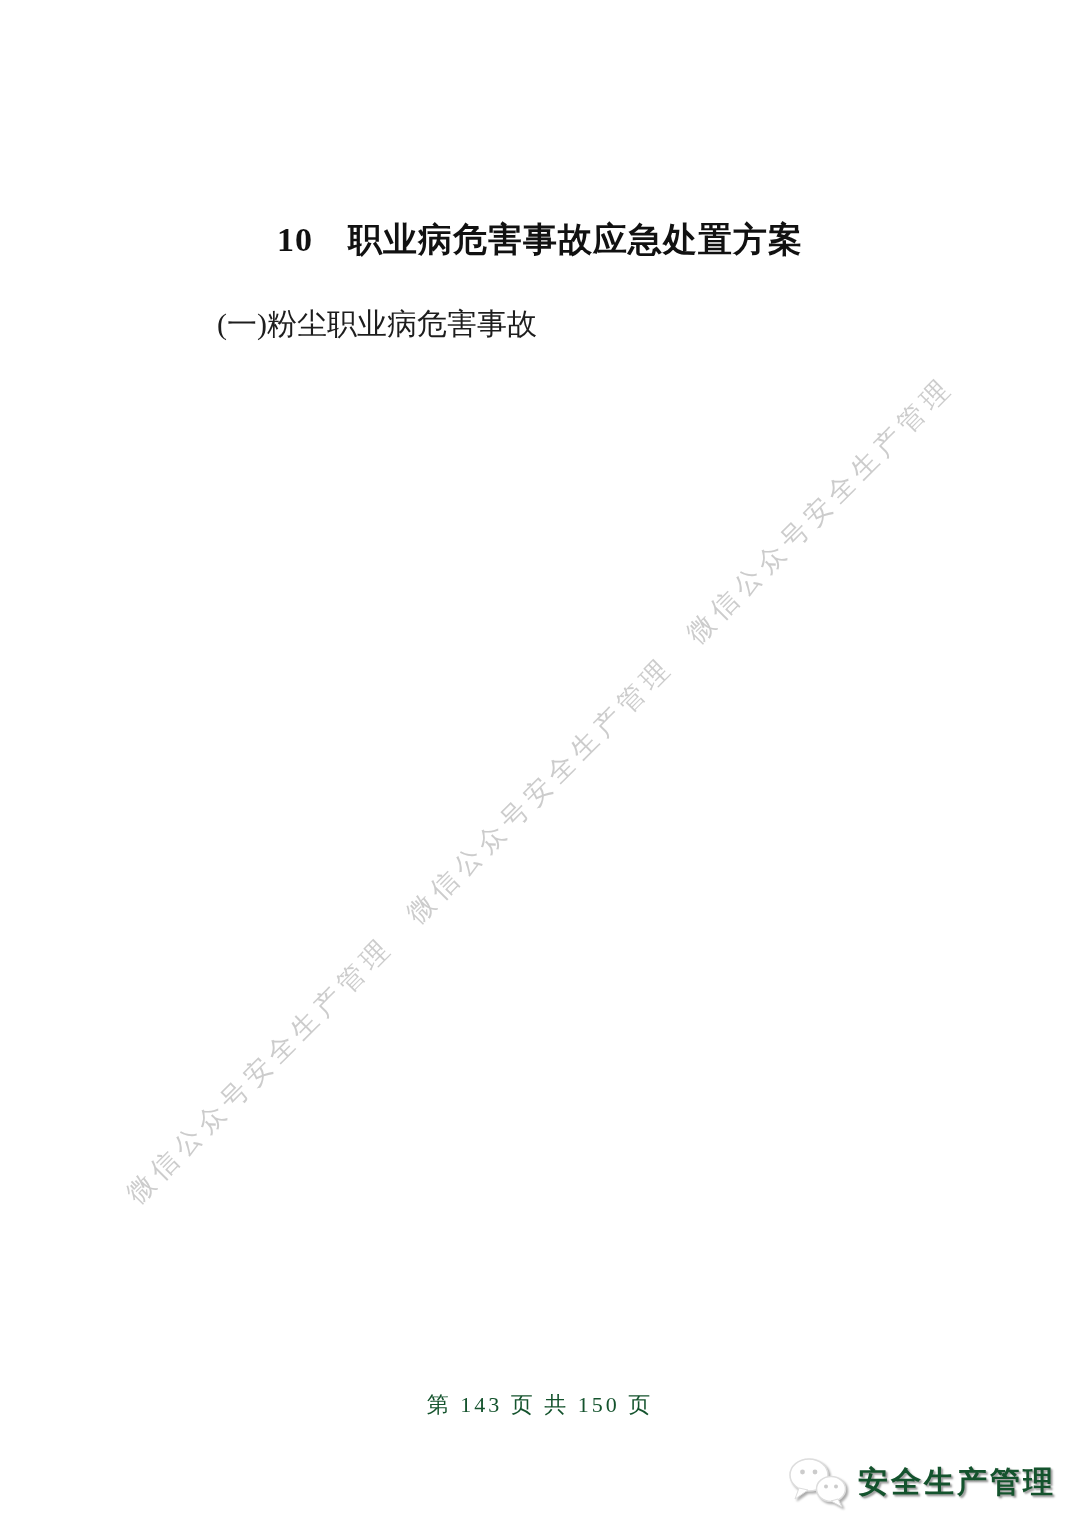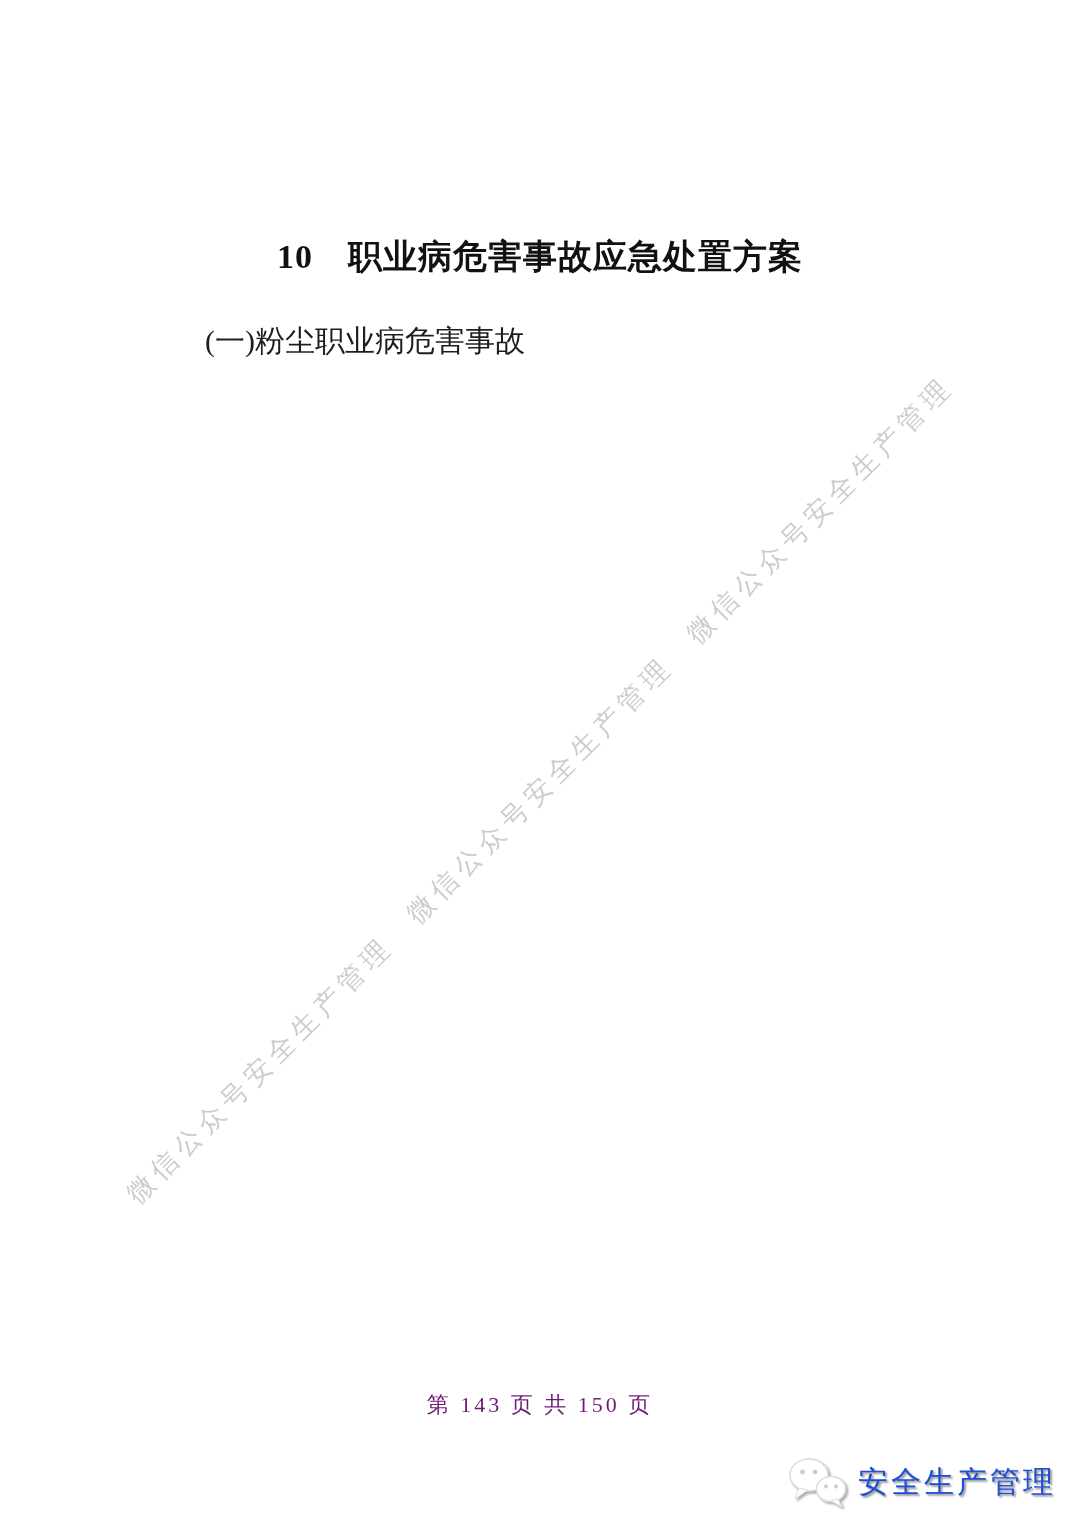--- a/index.html
+++ b/index.html
@@ -42,63 +42,63 @@
     top: 216px;
     z-index: 2;
     font-size: 30px;
     line-height: 56px;
     color: #1d1d1d;
   }
   .doc-title {
     font-size: 34px;
     font-weight: bold;
     text-align: center;
-    margin: 17px 0 32px 0;
+    margin: 0 0 32px 0;
     line-height: 48px;
     letter-spacing: 1px;
     color: #111111;
   }
   .doc p {
-    margin: 0;
+    margin: 12px;
     text-indent: 2em;
     text-align: justify;
     text-align-last: left;
     word-break: break-all;
   }
   
   .footer {
     position: absolute;
     left: 0;
     right: 0;
     top: 1390px;
     z-index: 2;
     text-align: center;
     font-size: 22px;
     letter-spacing: 3px;
-    color: #701a75;
+    color: #14532d;
   }
   
   .brand {
     position: absolute;
     right: 24px;
     top: 1456px;
     z-index: 2;
     display: flex;
     align-items: center;
     gap: 10px;
   }
   .brand-icon {
     filter: drop-shadow(2px 2px 1px #ababab);
   }
   .brand-text {
     font-family: "Liberation Sans", "DejaVu Sans", sans-serif;
     font-size: 30px;
-    font-weight: normal;
+    font-weight: bold;
     letter-spacing: 3px;
-    color: #1d4ed8;
+    color: #14532d;
     text-shadow: 2px 2px 2px #9f9f9f, 1px 1px 1px #bcbcbc;
   }
 </style>
 </head>
 <body>
 
 <div class="page">
 
   <div class="wm-layer">
     <span class="wm-diagonal">微信公众号安全生产管理　微信公众号安全生产管理　微信公众号安全生产管理</span>

